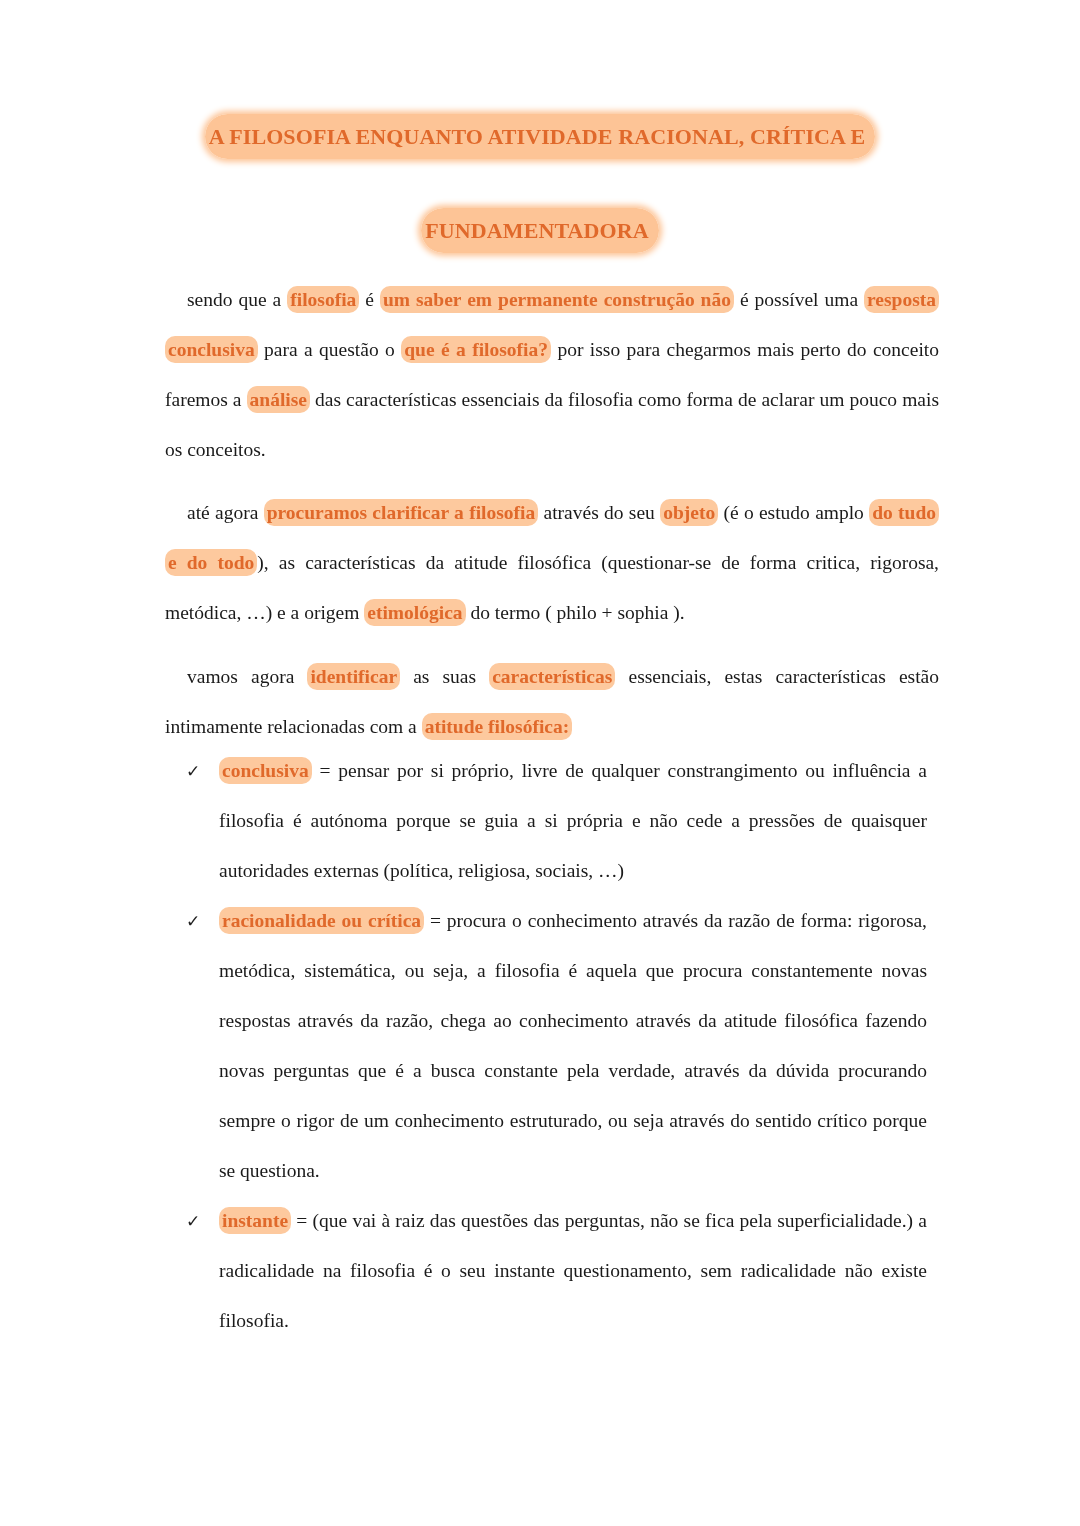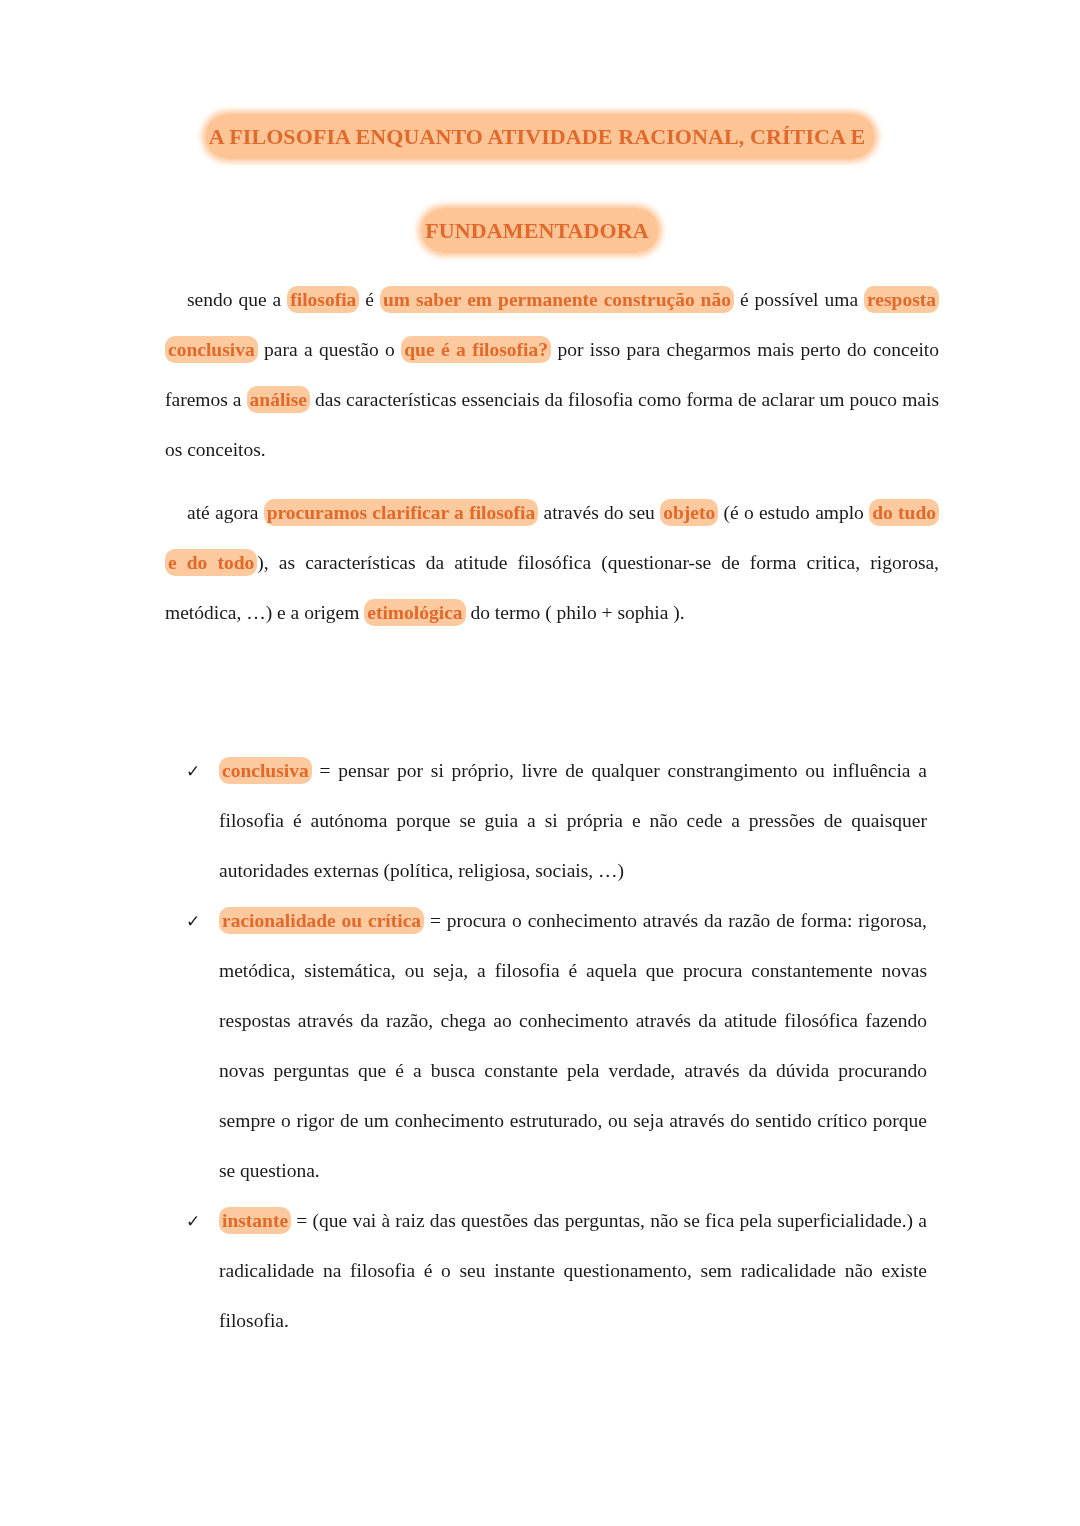--- a/index.html
+++ b/index.html
@@ -38,17 +38,18 @@
 <div class="page">
   <div class="title-line" id="t1">
     <span>A FILOSOFIA ENQUANTO ATIVIDADE RACIONAL, CRÍTICA E</span>
   </div>
   <div class="title-line" id="t2">
     <span>FUNDAMENTADORA</span>
   </div>
 
   <p class="para" id="p1"><span class="indent"></span><span>sendo que a </span><span class="hl">filosofia</span><span> é </span><span class="hl">um saber em permanente construção não</span><span> é possível uma </span><span class="hl">resposta conclusiva</span><span> para a questão o </span><span class="hl">que é a filosofia?</span><span> por isso para chegarmos mais perto do conceito faremos a </span><span class="hl">análise</span><span> das características essenciais da filosofia como forma de aclarar um pouco mais os conceitos.</span></p>
   <p class="para" id="p2"><span class="indent"></span><span>até agora </span><span class="hl">procuramos clarificar a filosofia</span><span> através do seu </span><span class="hl">objeto</span><span> (é o estudo amplo </span><span class="hl">do tudo e do todo</span><span>), as características da atitude filosófica (questionar-se de forma critica, rigorosa, metódica, …) e a origem </span><span class="hl">etimológica</span><span> do termo ( philo + sophia ).</span></p>
+  <p class="para" id="p3"><span class="indent"></span><span>vamos agora </span><span class="hl">identificar</span><span> as suas </span><span class="hl">características</span><span> essenciais, estas características estão intimamente relacionadas com a </span><span class="hl">atitude filosófica:</span></p>
 
   <div class="bullet" id="b1"><span class="check">✓</span><span class="hl">conclusiva</span><span> = pensar por si próprio, livre de qualquer constrangimento ou influência a filosofia é autónoma porque se guia a si própria e não cede a pressões de quaisquer autoridades externas (política, religiosa, sociais, …)</span></div>
   <div class="bullet" id="b2"><span class="check">✓</span><span class="hl">racionalidade ou crítica</span><span> = procura o conhecimento através da razão de forma: rigorosa, metódica, sistemática, ou seja, a filosofia é aquela que procura constantemente novas respostas através da razão, chega ao conhecimento através da atitude filosófica fazendo novas perguntas que é a busca constante pela verdade, através da dúvida procurando sempre o rigor de um conhecimento estruturado, ou seja através do sentido crítico porque se questiona.</span></div>
   <div class="bullet" id="b3"><span class="check">✓</span><span class="hl">instante</span><span> = (que vai à raiz das questões das perguntas, não se fica pela superficialidade.) a radicalidade na filosofia é o seu instante questionamento, sem radicalidade não existe filosofia.</span></div>
 </div>
 
 </body></html>

